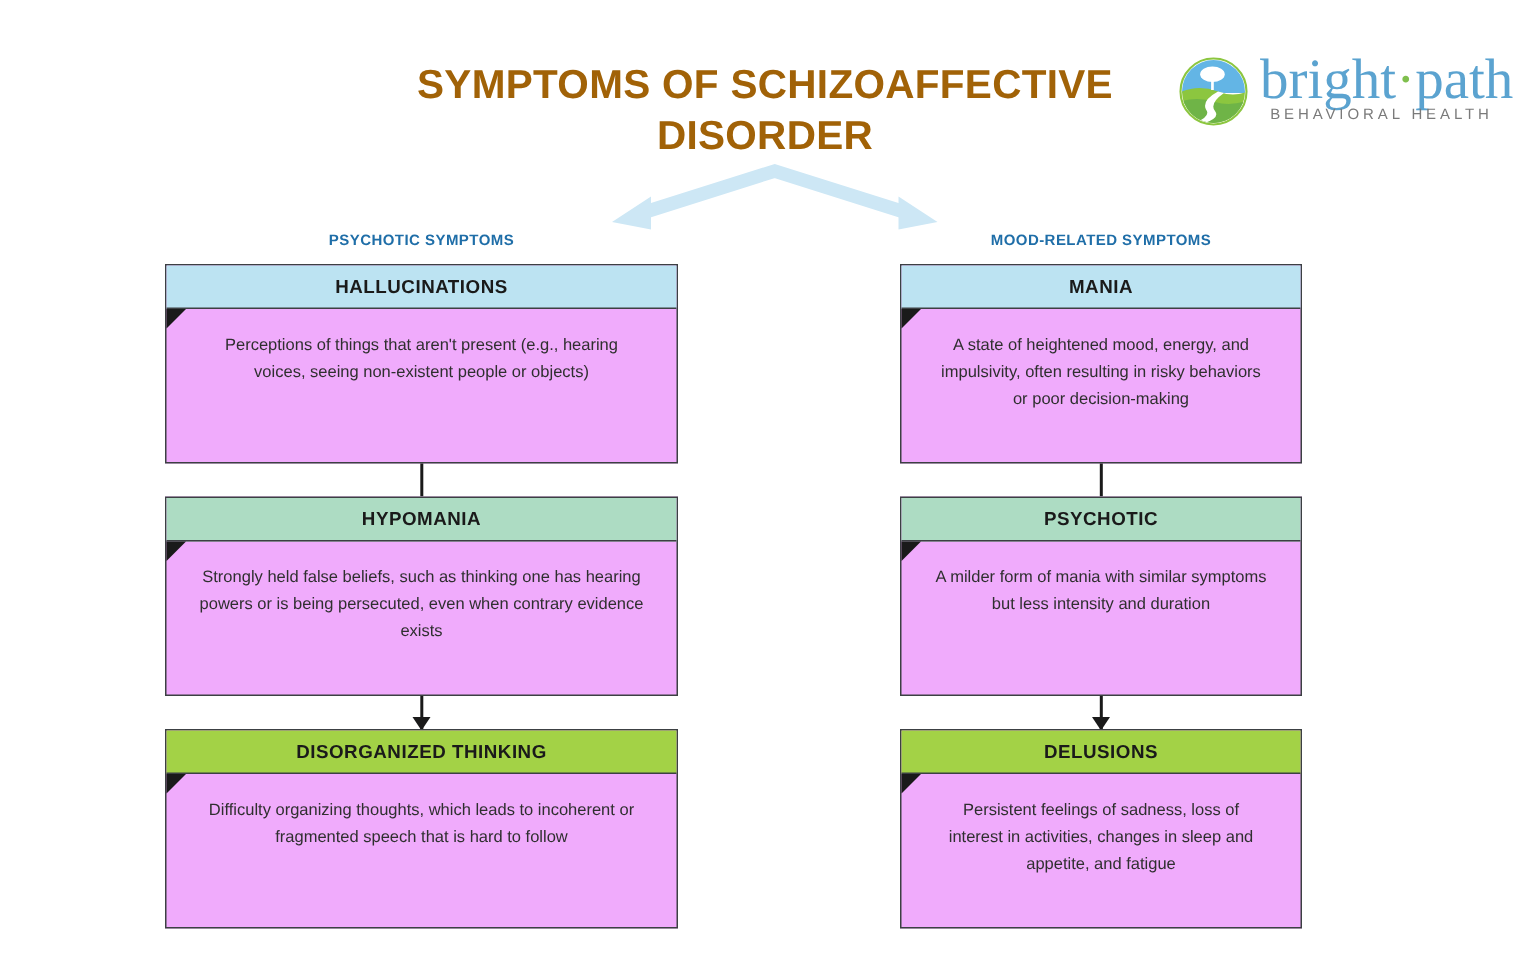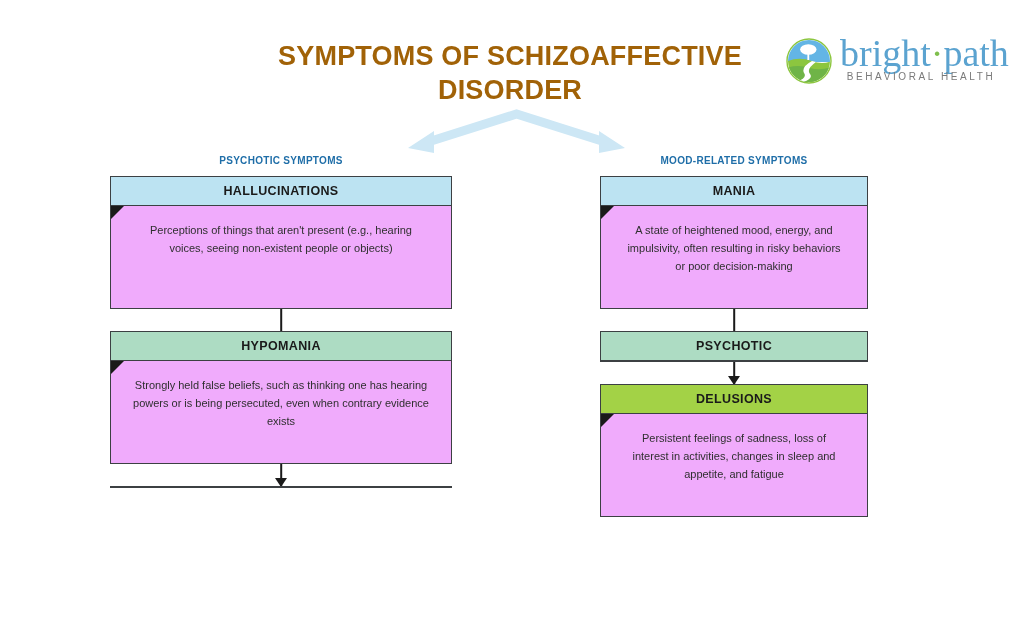--- a/index.html
+++ b/index.html
@@ -238,37 +238,40 @@
     <div class="card-header">HYPOMANIA</div>
     <div class="card-body">Strongly held false beliefs, such as thinking one has hearing powers or is being persecuted, even when contrary evidence exists</div>
   </div>
 
   <div class="connector">
     <div class="line"></div>
     <div class="head"></div>
   </div>
 
   <div class="card h-lime row-2">
+    <div class="card-header">DISORGANIZED THINKING</div>
+    <div class="card-body">Difficulty organizing thoughts, which leads to incoherent or fragmented speech that is hard to follow</div>
   </div>
 </div>
 
 <div class="column" id="column-right">
   <div class="column-heading">MOOD-RELATED SYMPTOMS</div>
 
   <div class="card h-blue row-0">
     <div class="card-header">MANIA</div>
     <div class="card-body">A state of heightened mood, energy, and impulsivity, often resulting in risky behaviors or poor decision-making</div>
   </div>
 
   <div class="connector">
     <div class="line"></div>
   </div>
 
   <div class="card h-mint row-1">
     <div class="card-header">PSYCHOTIC</div>
+    <div class="card-body">A milder form of mania with similar symptoms but less intensity and duration</div>
   </div>
 
   <div class="connector">
     <div class="line"></div>
     <div class="head"></div>
   </div>
 
   <div class="card h-lime row-2">
     <div class="card-header">DELUSIONS</div>
     <div class="card-body">Persistent feelings of sadness, loss of interest in activities, changes in sleep and appetite, and fatigue</div>

